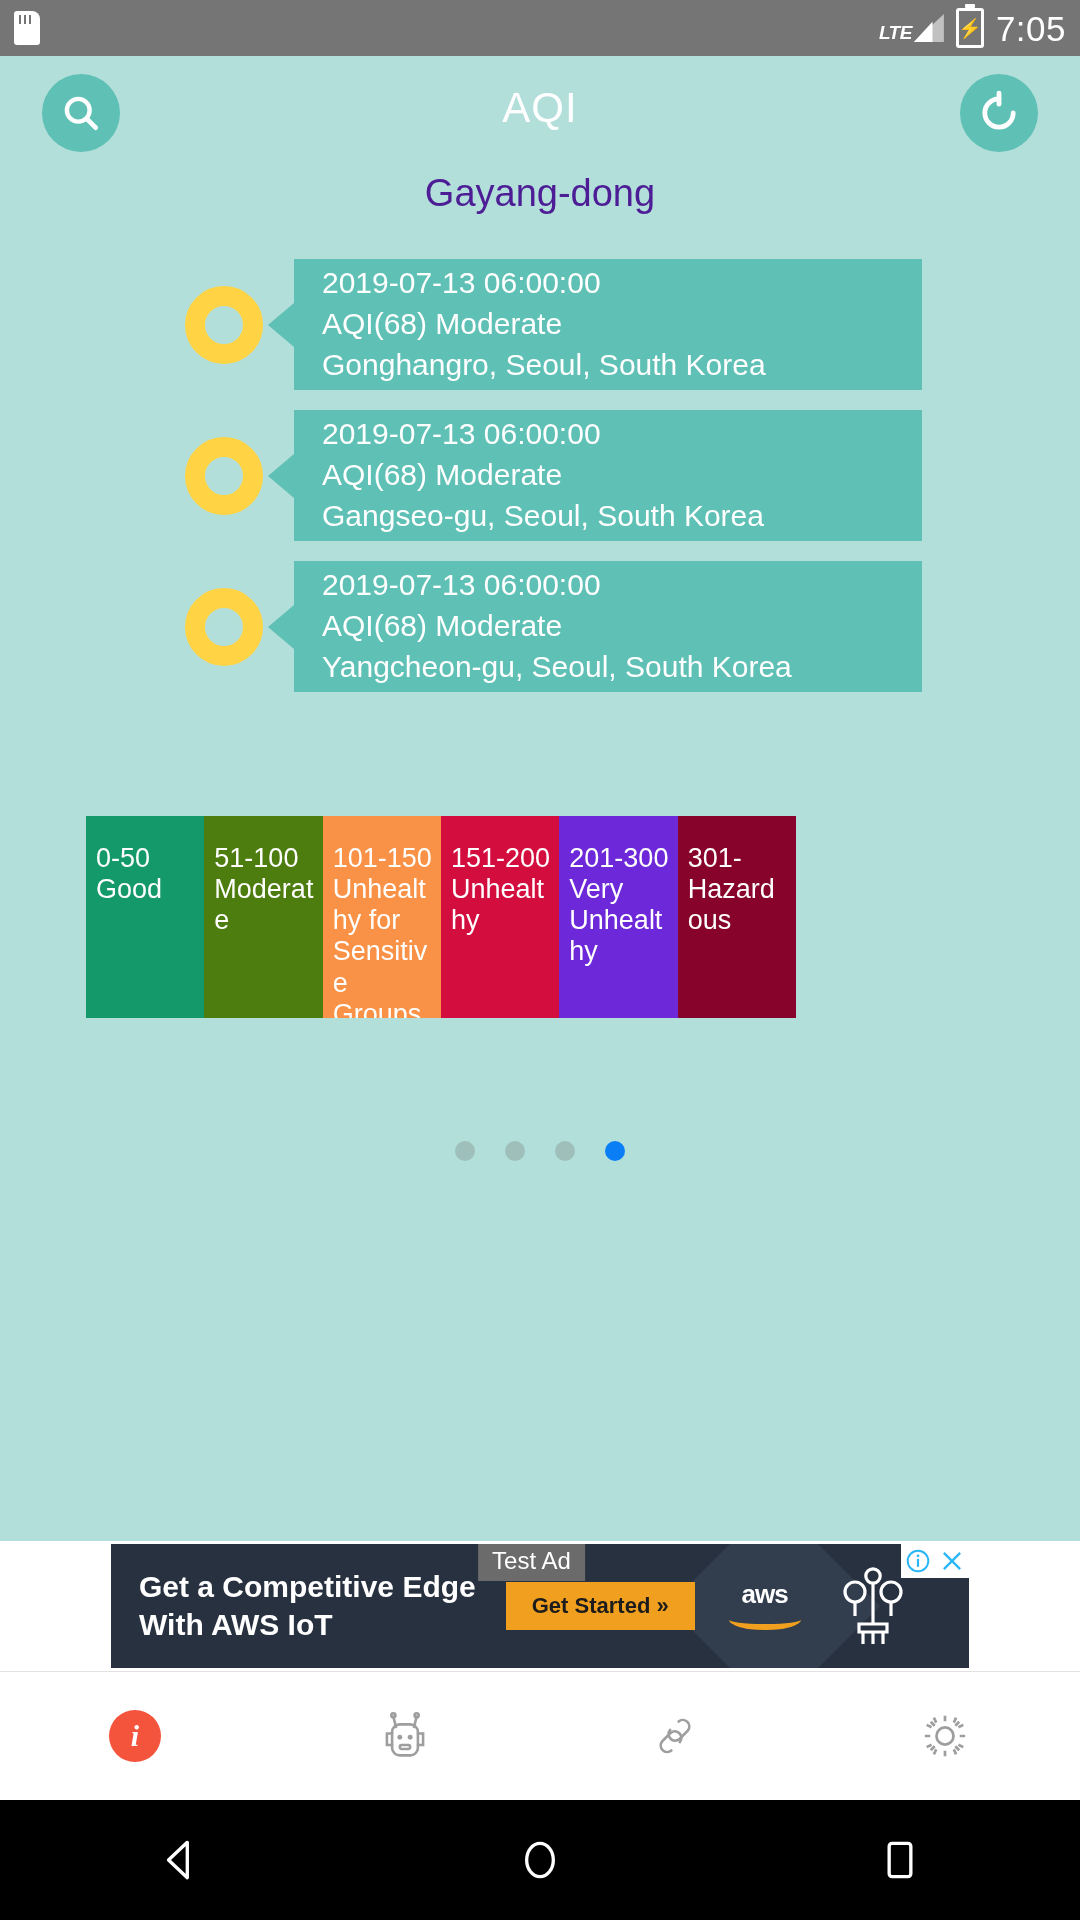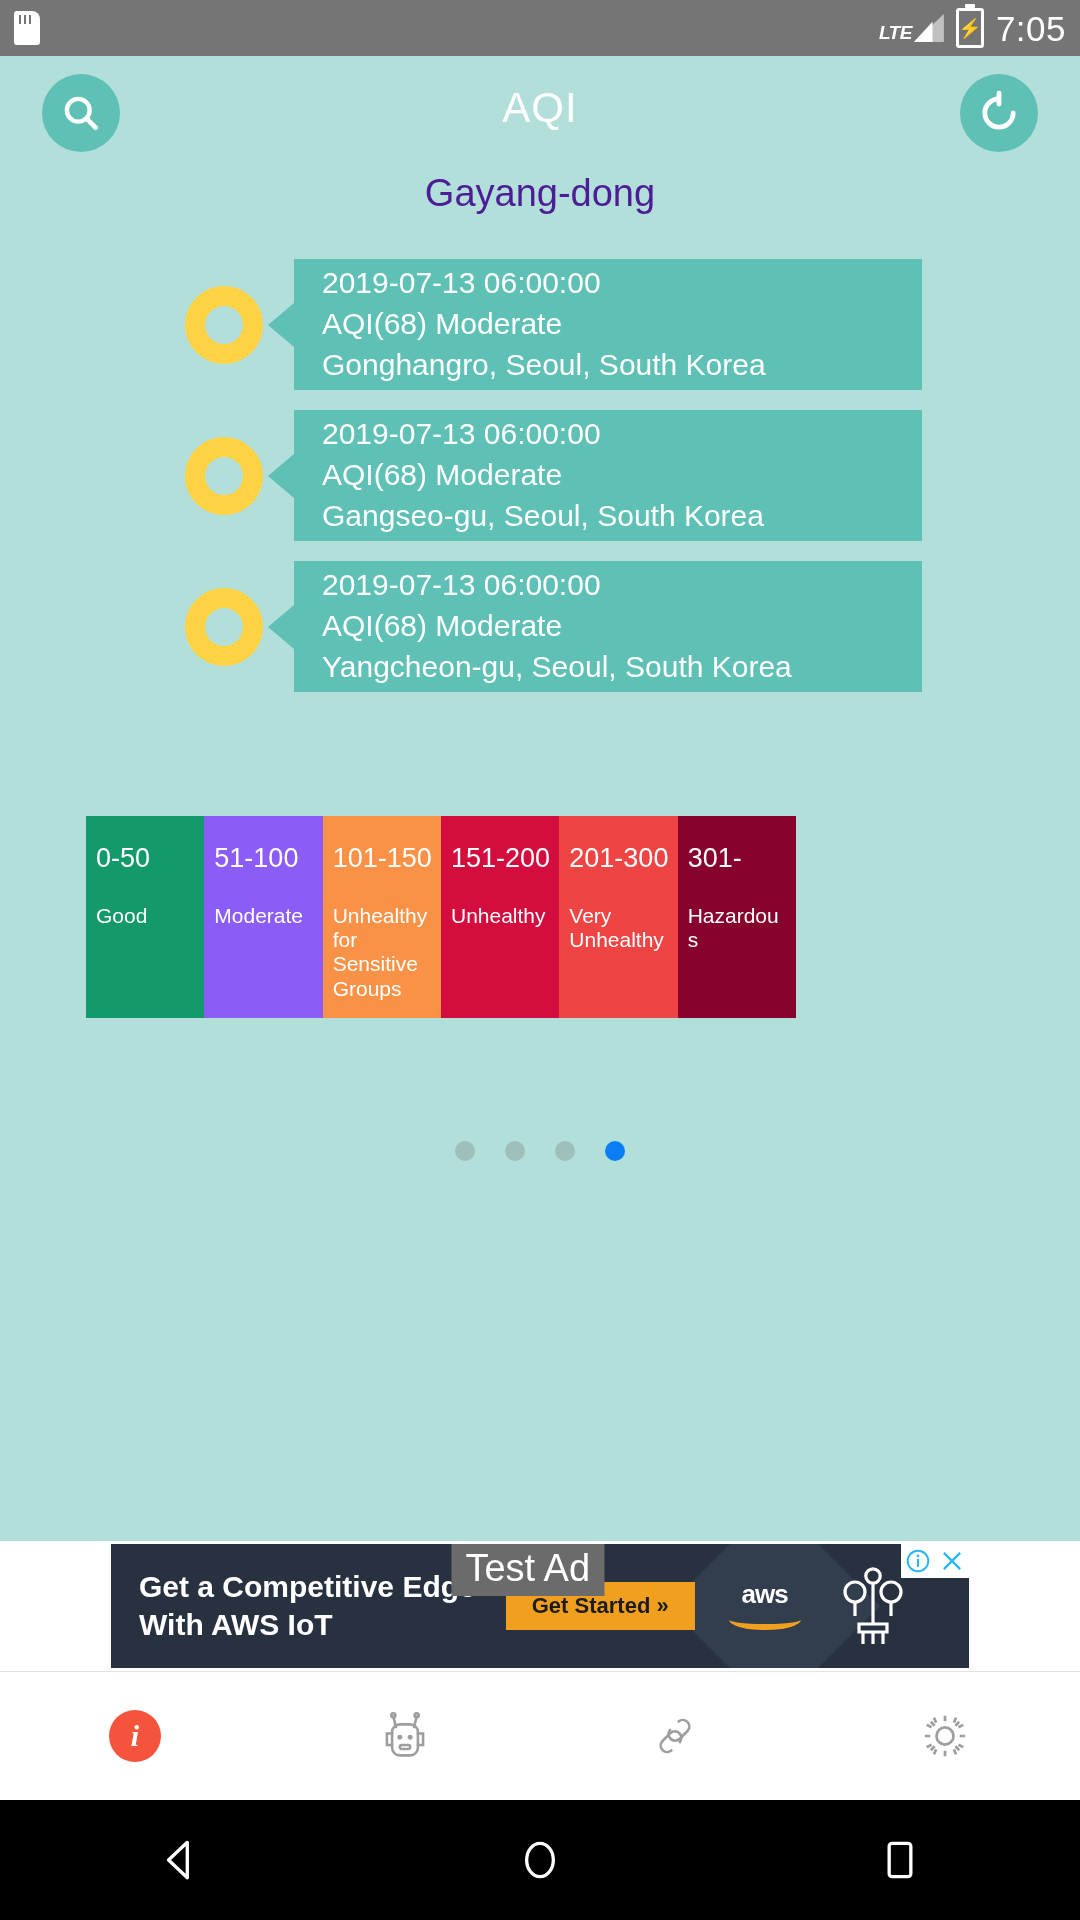--- a/index.html
+++ b/index.html
@@ -105,21 +105,21 @@
   
   .legend{
     position:absolute;left:86px;top:760px;width:710px;height:202px;
     display:flex;
   }
   .seg{
     flex:1 1 0;padding:28px 8px 0 10px;box-sizing:border-box;
     color:#ffffff;overflow:hidden;
   }
   .seg .rng{font-size:27px;line-height:1.1;}
-  .seg .nm{font-size:21px;line-height:1.16;margin-top:30px;word-break:break-word;}
+  .seg .nm{font-size:27px;line-height:1.16;word-break:break-word;}
 
   
   .dots{
     position:absolute;left:0;right:0;top:1085px;
     display:flex;justify-content:center;gap:30px;
   }
   .dot{width:20px;height:20px;border-radius:50%;background:#9fbfbb;}
   .dot.active{background:#0a7ff5;}
 
   
@@ -154,21 +154,21 @@
   }
   .ad-iot{position:relative;z-index:2;margin-left:24px;}
   .ad-badges{
     position:absolute;top:0;right:0;z-index:4;display:flex;
   }
   .ad-badges .bx{
     width:34px;height:34px;background:#ffffff;display:flex;align-items:center;justify-content:center;
   }
   .testad{
     position:absolute;z-index:5;left:50%;top:0;transform:translateX(-58%);
-    background:#6b6b6b;color:#ffffff;font-size:38px;padding:3px 14px 6px;
+    background:#6b6b6b;color:#ffffff;font-size:24px;padding:3px 14px 6px;
   }
 
   
   .bottomnav{
     height:128px;flex:0 0 128px;background:#ffffff;border-top:1px solid #e2e2e2;
     display:flex;align-items:center;
   }
   .navitem{flex:1 1 0;display:flex;align-items:center;justify-content:center;}
   .info-badge{
     width:52px;height:52px;border-radius:50%;background:#f4543c;
@@ -257,33 +257,33 @@
         </div>
       </div>
 
     </div>
 
     <div class="legend">
       <div class="seg" style="background:#14996b">
         <div class="rng">0-50</div>
         <div class="nm">Good</div>
       </div>
-      <div class="seg" style="background:#8b5cf6">
+      <div class="seg" style="background:#4d7c0f">
         <div class="rng">51-100</div>
         <div class="nm">Moderate</div>
       </div>
       <div class="seg" style="background:#f99246">
         <div class="rng">101-150</div>
         <div class="nm">Unhealthy for Sensitive Groups</div>
       </div>
       <div class="seg" style="background:#d30d3e">
         <div class="rng">151-200</div>
         <div class="nm">Unhealthy</div>
       </div>
-      <div class="seg" style="background:#ef4444">
+      <div class="seg" style="background:#6d28d9">
         <div class="rng">201-300</div>
         <div class="nm">Very Unhealthy</div>
       </div>
       <div class="seg" style="background:#87032b">
         <div class="rng">301-</div>
         <div class="nm">Hazardous</div>
       </div>
     </div>
 
     <div class="dots">

